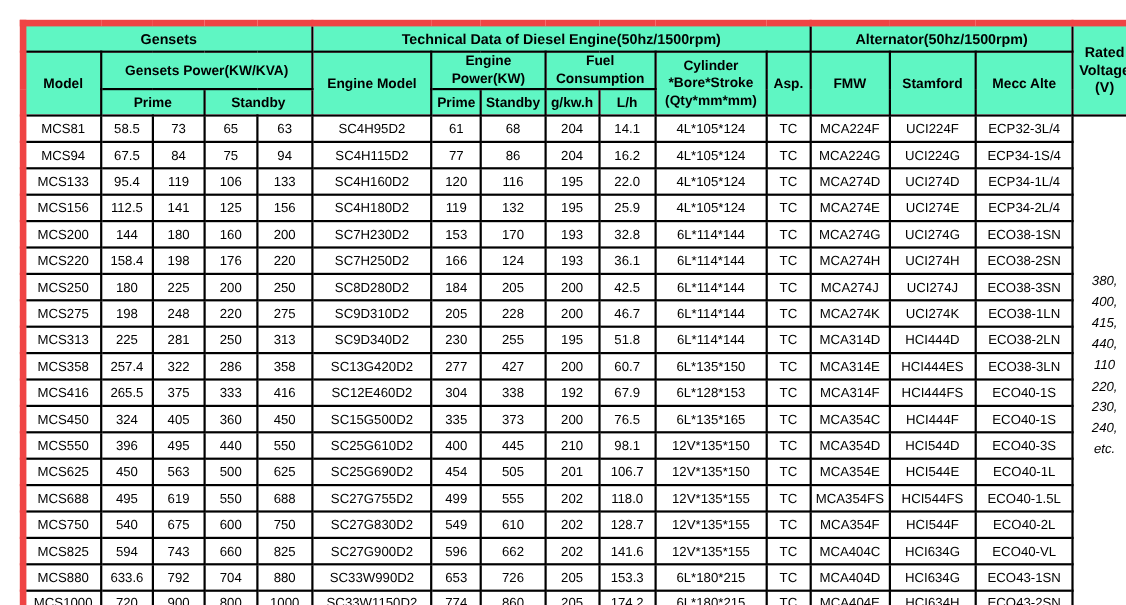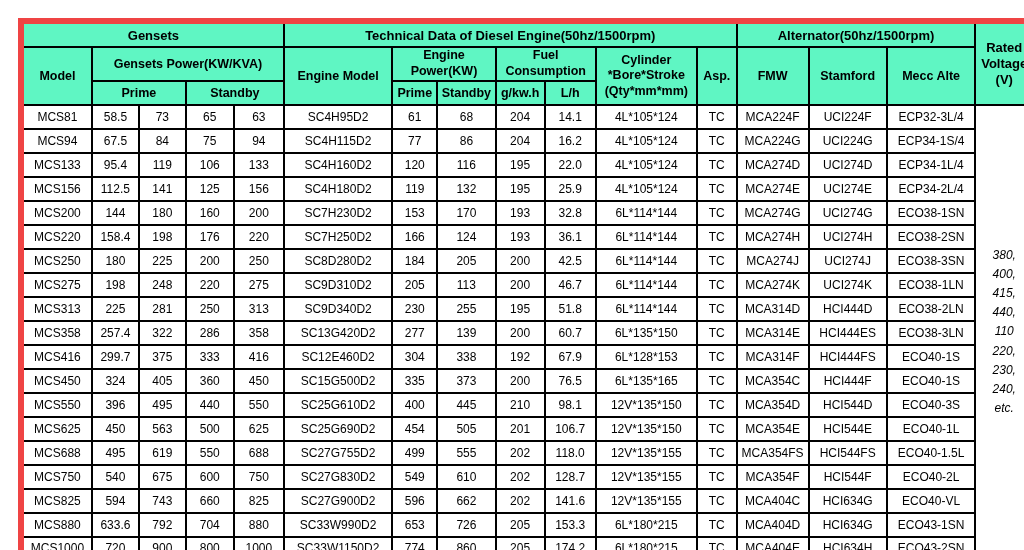--- a/index.html
+++ b/index.html
@@ -236,21 +236,21 @@
         <td>ECO38-3SN</td>
       </tr>
       <tr>
         <td>MCS275</td>
         <td>198</td>
         <td>248</td>
         <td>220</td>
         <td>275</td>
         <td>SC9D310D2</td>
         <td>205</td>
-        <td>113</td>
+        <td>228</td>
         <td>200</td>
         <td>46.7</td>
         <td>6L*114*144</td>
         <td>TC</td>
         <td>MCA274K</td>
         <td>UCI274K</td>
         <td>ECO38-1LN</td>
       </tr>
       <tr>
         <td>MCS313</td>
@@ -270,32 +270,32 @@
         <td>ECO38-2LN</td>
       </tr>
       <tr>
         <td>MCS358</td>
         <td>257.4</td>
         <td>322</td>
         <td>286</td>
         <td>358</td>
         <td>SC13G420D2</td>
         <td>277</td>
-        <td>139</td>
+        <td>427</td>
         <td>200</td>
         <td>60.7</td>
         <td>6L*135*150</td>
         <td>TC</td>
         <td>MCA314E</td>
         <td>HCI444ES</td>
         <td>ECO38-3LN</td>
       </tr>
       <tr>
         <td>MCS416</td>
-        <td>299.7</td>
+        <td>265.5</td>
         <td>375</td>
         <td>333</td>
         <td>416</td>
         <td>SC12E460D2</td>
         <td>304</td>
         <td>338</td>
         <td>192</td>
         <td>67.9</td>
         <td>6L*128*153</td>
         <td>TC</td>

